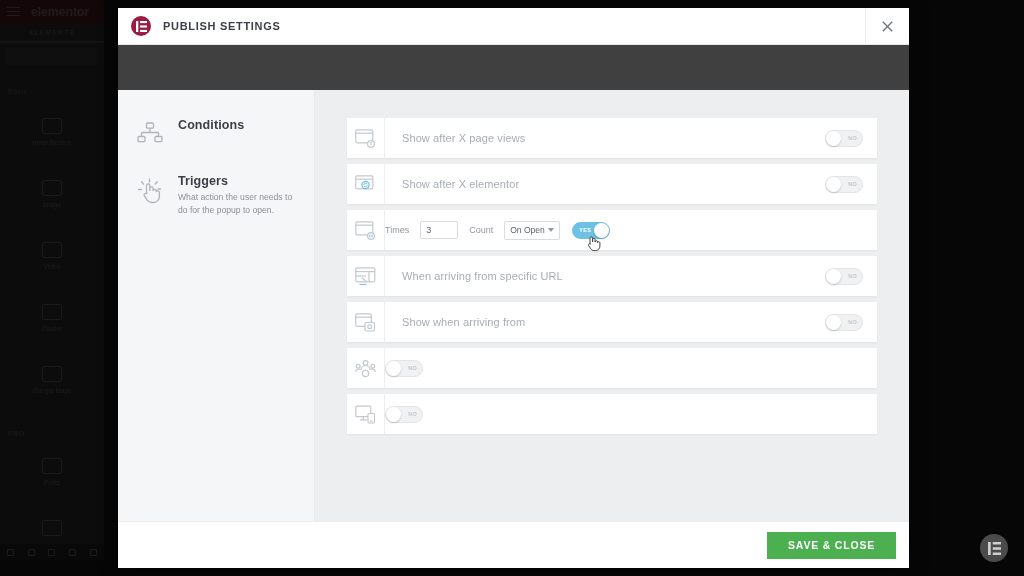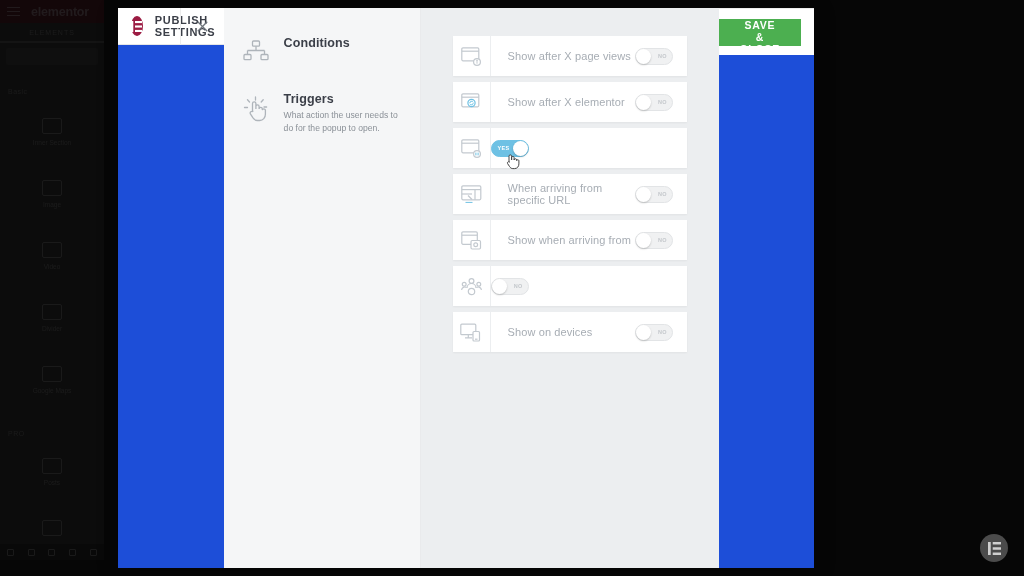--- a/index.html
+++ b/index.html
@@ -65,24 +65,24 @@
     background: #161616; display: flex; align-items: center;
     justify-content: space-around;
   }
   #bg-bottombar i { width: 7px; height: 7px; border: 1px solid #3a3a3a; border-radius: 1px; }
 
   #overlay { position: absolute; inset: 0; background: rgba(0,0,0,.55); }
 
   
   #modal {
     position: absolute; left: 118px; top: 8px;
-    width: 696px; height: 560px;
-    background: #1d4ed8;
+    width: 791px; height: 560px;
+    background: #404040;
     box-shadow: 0 2px 18px rgba(0,0,0,.35);
-    display: flex; 
+    display: flex; flex-direction: column;
     overflow: hidden;
   }
 
   
   #modal-header {
     height: 37px; flex: 0 0 37px;
     background: #fff;
     border-bottom: 1px solid #e6e6e6;
     display: flex; align-items: center;
     position: relative;
@@ -102,21 +102,21 @@
   #close-wrap {
     position: absolute; right: 0; top: 0; height: 37px;
     width: 44px;
     display: flex; align-items: center; justify-content: center;
     border-left: 1px solid #ececec;
     cursor: pointer;
   }
   #close-wrap svg { display: block; }
 
   
-  #modal-body { flex: 1; display: flex; min-height: 0; }
+  #modal-body { flex: 1; display: flex; min-height: 0; margin-top: 45px; }
 
   
   #sidebar {
     width: 197px; flex: 0 0 197px;
     background: #f5f6f7;
     border-right: 1px solid #e9eaec;
     padding-top: 14px;
   }
   .nav-item {
     display: flex; gap: 13px;
@@ -401,20 +401,29 @@
         </div>
         <div class="rule-row on">
           <div class="rule-icon">
             <svg width="21" height="19" viewBox="0 0 21 19" stroke="#c3c9cf" stroke-width="1.2" fill="none">
               <rect x="0.8" y="0.8" width="17" height="13" rx="1.2"></rect>
               <path d="M0.8 4.2 H17.8"></path>
               <circle cx="16" cy="15" r="3.4" fill="#fff"></circle>
               <path d="M14.9 13.6 v2.8 M17.1 13.6 v2.8" stroke="#6ec1e4" stroke-width="1"></path>
             </svg>
           </div>
+          <div class="inline-ctrl">
+            <span class="ctrl-label">Times</span>
+            <input class="ctrl-input" type="text" value="3" style="">
+            <span class="ctrl-label">Count</span>
+            <div class="ctrl-select">
+              <span>On Open</span>
+              <span class="caret"></span>
+            </div>
+          </div>
           <div class="toggle-wrap">
             <div class="toggle on">
               <span class="t-text">YES</span>
               <span class="knob"></span>
             </div>
             <div id="cursor"><svg width="15" height="18" viewBox="0 0 15 18" fill="#fff" stroke="#444" stroke-width="1">
                 <path d="M4 9.5 V4.2 a1.3 1.3 0 0 1 2.6 0 V8 V5.6 a1.25 1.25 0 0 1 2.5 0 V8 a1.25 1.25 0 0 1 2.5 0 v0.6 a1.2 1.2 0 0 1 2.3 0 v3.3 c0 2.6-1.7 4.7-4.3 4.7 h-1.8 c-1.5 0-2.4-0.8-3.2-2 l-2-3 a1.3 1.3 0 0 1 2-1.6 z"></path>
               </svg></div>
           </div>
         </div>
@@ -475,21 +484,20 @@
         </div>
         <div class="rule-row">
           <div class="rule-icon">
             <svg width="22" height="19" viewBox="0 0 22 19" stroke="#c3c9cf" stroke-width="1.2" fill="none">
               <rect x="0.8" y="1.2" width="15" height="10.5" rx="1"></rect>
               <path d="M5 14.8 h7 M8.3 11.7 v3.1"></path>
               <rect x="13" y="8.5" width="6.5" height="9.5" rx="1" fill="#fff"></rect>
               <path d="M15 16.2 h2.5"></path>
             </svg>
           </div>
-          <div class="rule-label">Show on devices</div>
           <div class="toggle-wrap">
             <div class="toggle">
               <span class="t-text">NO</span>
               <span class="knob"></span>
             </div>
           </div>
         </div>
       </div>
   </div>
 

